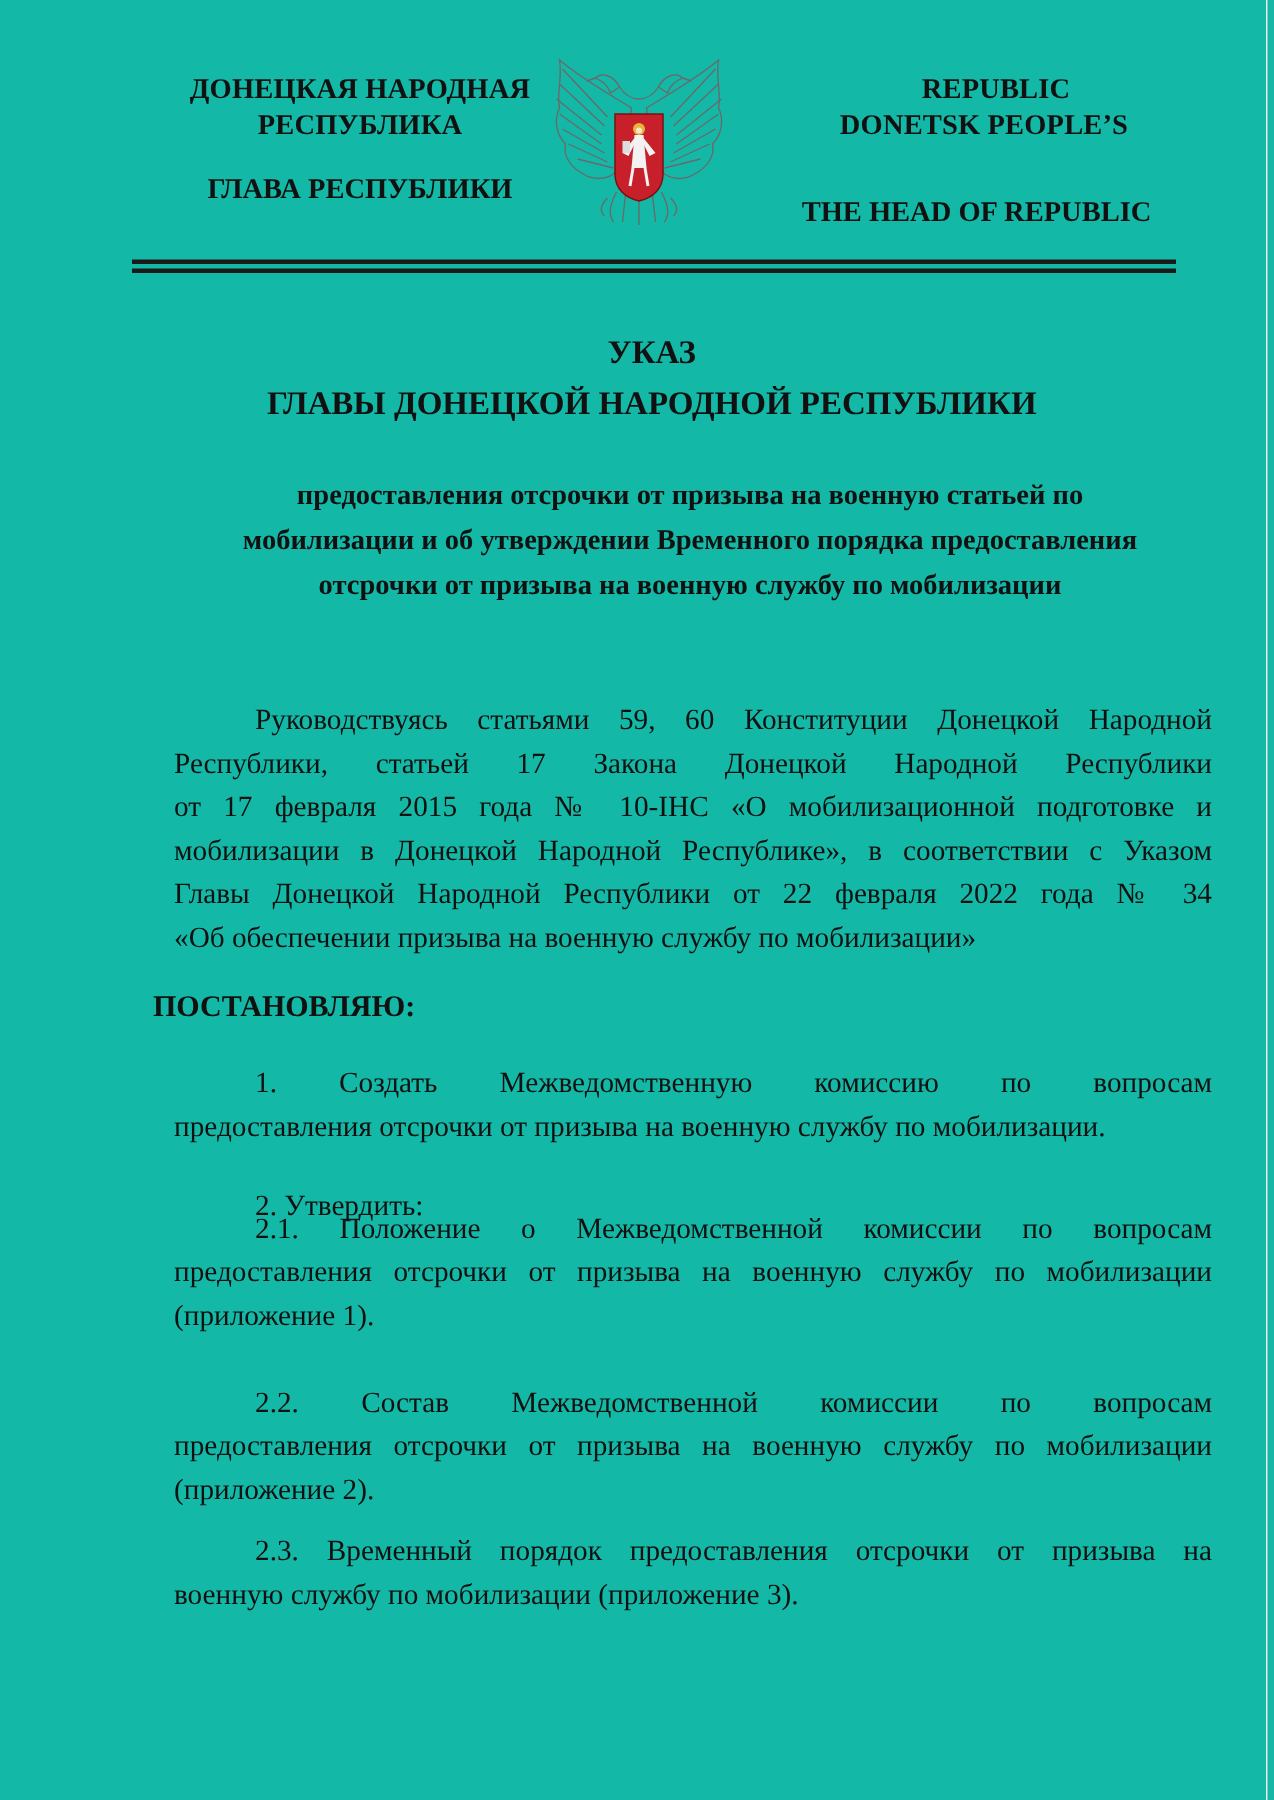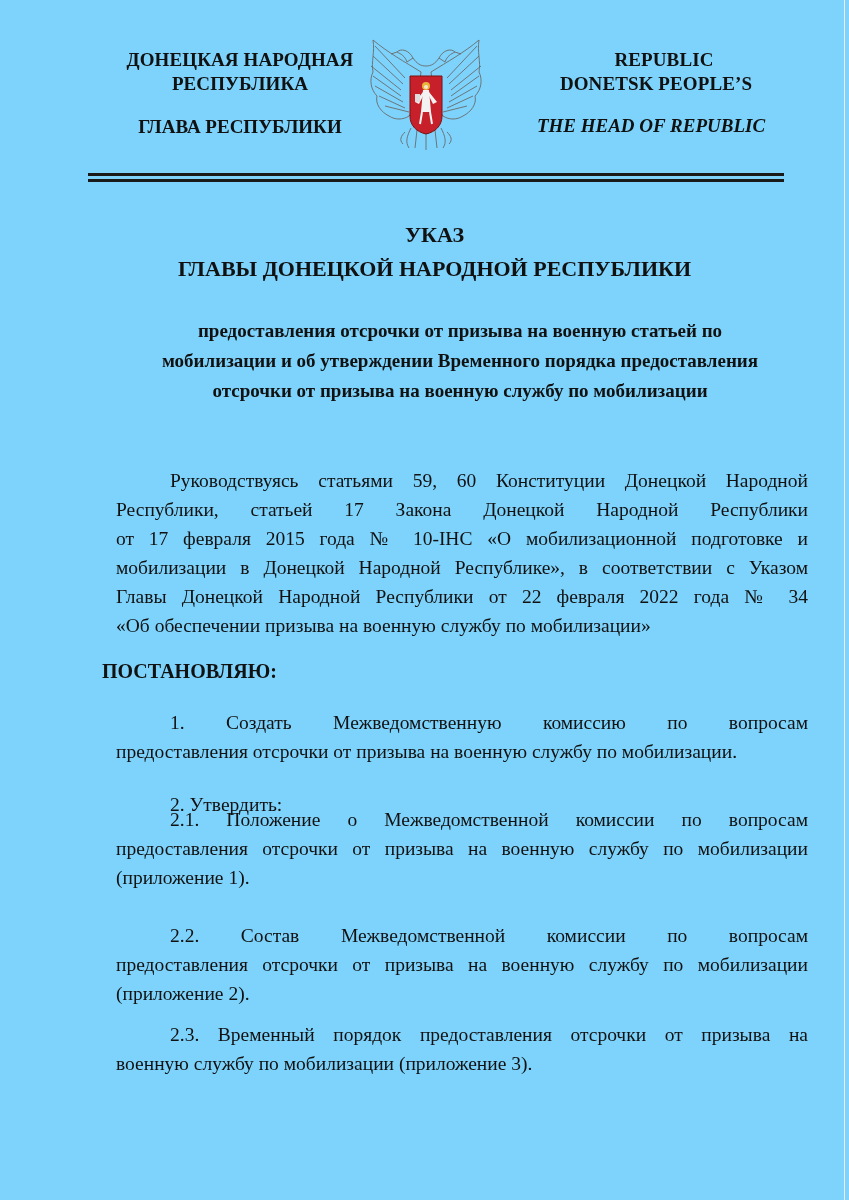--- a/index.html
+++ b/index.html
@@ -12,42 +12,42 @@
       height: 1200px;
       position: relative;
       overflow: hidden;
       font-family: "Liberation Serif", "DejaVu Serif", serif;
       color: #111111;
     }
     .page {
       position: absolute;
       left: 0; top: 0;
       width: 849px; height: 1200px;
-      background: #7dd3fc;
+      background: #14b8a6;
     }
     .right-edge {
       position: absolute;
       right: 4px; top: 0;
       width: 1px; height: 1200px;
       background: #ececec;
     }
     
     .hdr-left, .hdr-right {
       position: absolute;
       font-weight: bold;
       text-align: center;
       line-height: 24px;
     }
     .hdr-left { left: 112px; width: 256px; top: 48px; }
     .hdr-right { left: 530px; width: 248px; top: 48px; }
     .hdr-name { font-size: 19px; letter-spacing: 0.1px; }
     .hdr-name.ru { font-size: 19px; }
     .hdr-sub { font-size: 19px; margin-top: 18px; }
     .hdr-left .hdr-sub { margin-top: 19px; }
-    .hdr-right .hdr-sub { margin-top: 18px; font-style: italic; }
+    .hdr-right .hdr-sub { margin-top: 34px; }
     .hdr-right .hdr-name div:first-child { padding-left: 20px; }
     .hdr-right .hdr-name div:last-child { padding-left: 4px; }
     .hdr-right .hdr-sub { padding-right: 6px; }
 
     .emblem {
       position: absolute;
       left: 365px; top: 32px;
       width: 122px; height: 120px;
     }
 

